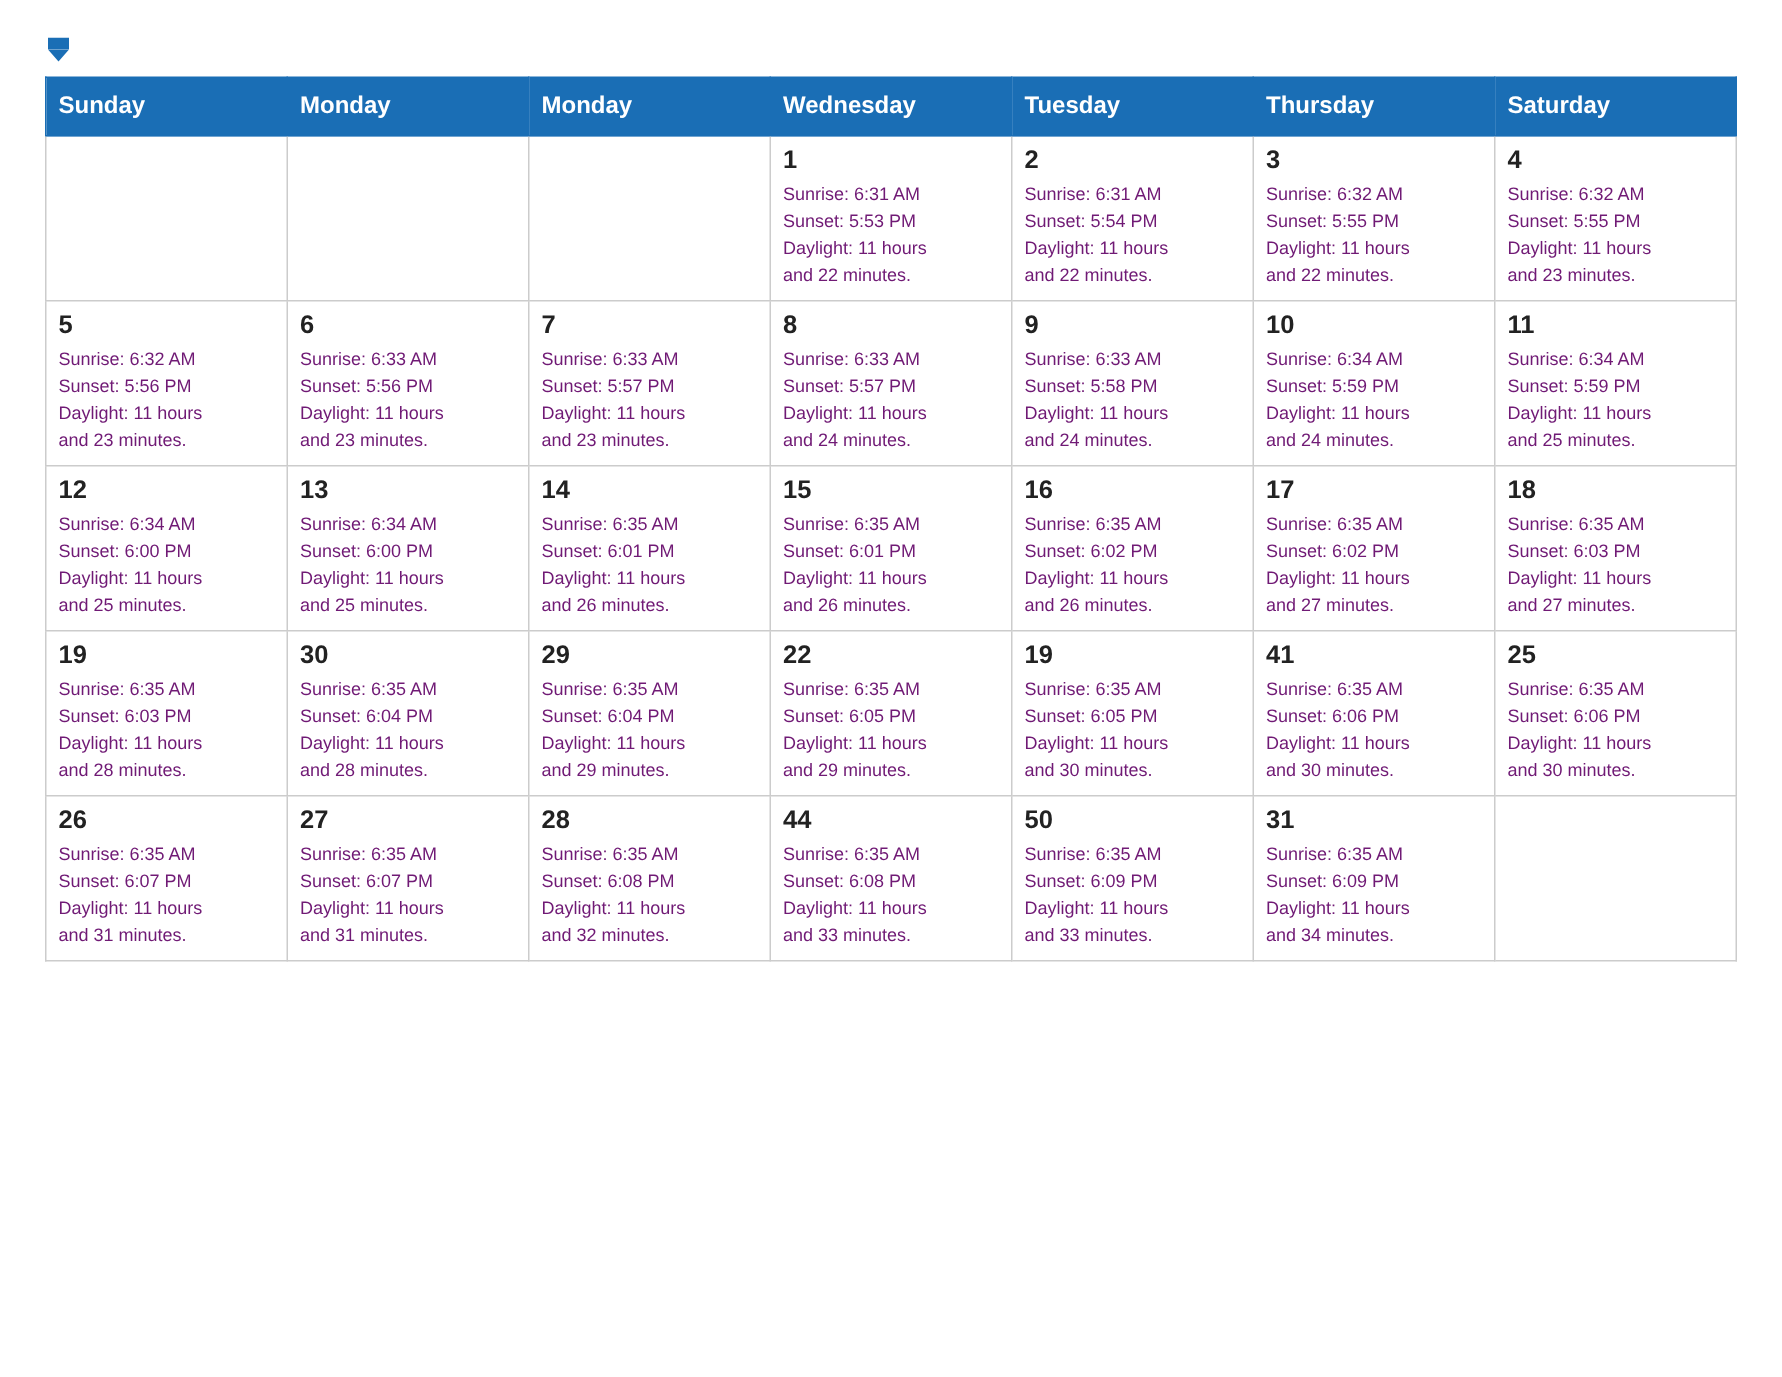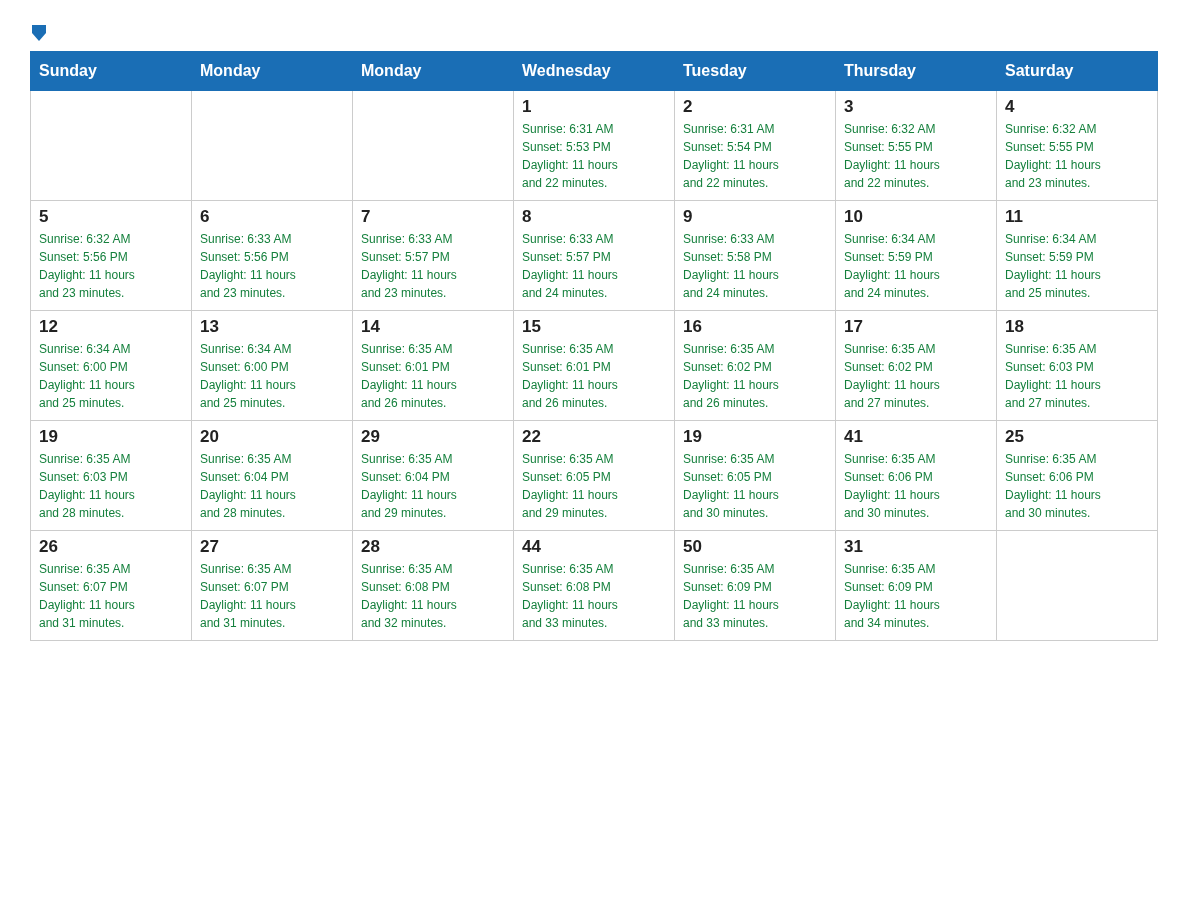--- a/index.html
+++ b/index.html
@@ -54,21 +54,21 @@
     }
     .day-number {
       font-size: 17px;
       font-weight: bold;
       color: #222;
       display: block;
       margin-bottom: 3px;
     }
     .day-info {
       font-size: 12px;
-      color: #15803d;
+      color: #701a75;
       line-height: 1.5;
     }
     tbody tr:nth-child(odd) td {
       background: #fff;
     }
     tbody tr:nth-child(even) td {
       background: #fff;
     }
     .logo-text-general {
       font-size: 26px;
@@ -281,21 +281,21 @@
       </tr>
       <tr>
         <td>
           <span class="day-number">19</span>
           <div class="day-info" style="white-space: pre-line;">Sunrise: 6:35 AM
 Sunset: 6:03 PM
 Daylight: 11 hours
 and 28 minutes.</div>
         </td>
         <td>
-          <span class="day-number">20</span>
+          <span class="day-number">30</span>
           <div class="day-info" style="white-space: pre-line;">Sunrise: 6:35 AM
 Sunset: 6:04 PM
 Daylight: 11 hours
 and 28 minutes.</div>
         </td>
         <td>
           <span class="day-number">29</span>
           <div class="day-info" style="white-space: pre-line;">Sunrise: 6:35 AM
 Sunset: 6:04 PM
 Daylight: 11 hours

